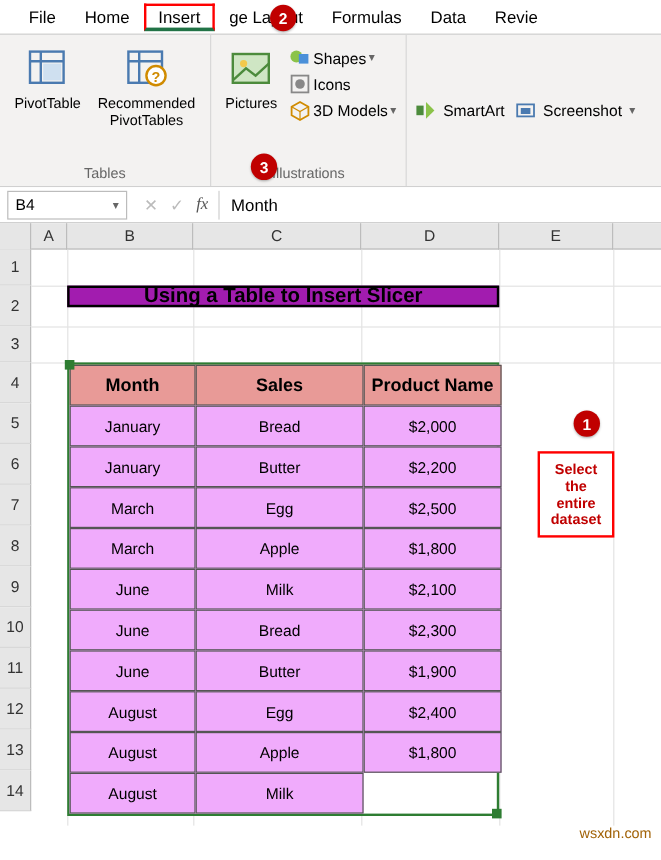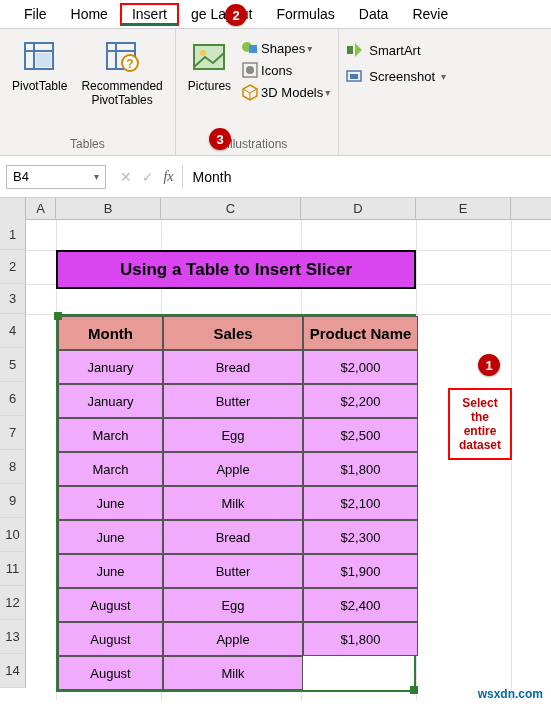--- a/index.html
+++ b/index.html
@@ -15,64 +15,64 @@
 .ribbon-body { display: flex; background: #f3f2f1; border-top: 1px solid #d0d0d0; border-bottom: 1px solid #d0d0d0; height: 128px; }
 .ribbon-group { display: flex; flex-direction: column; align-items: center; justify-content: space-between; padding: 6px 8px 4px; border-right: 1px solid #d8d8d8; }
 .ribbon-group-items { display: flex; gap: 6px; }
 .ribbon-btn { display: flex; flex-direction: column; align-items: center; justify-content: flex-start; padding: 2px 4px; cursor: pointer; font-size: 12px; text-align: center; line-height: 1.2; }
 .ribbon-btn .icon { width: 40px; height: 40px; display: flex; align-items: center; justify-content: center; margin-bottom: 2px; }
 .ribbon-group-label { font-size: 12px; color: #666; margin-top: 2px; }
 .table-highlight { border: 2px solid red; padding: 2px 8px; }
 .illus-list { display: flex; flex-direction: column; gap: 4px; font-size: 13px; padding-top: 4px; }
 .illus-item { display: flex; align-items: center; gap: 2px; cursor: pointer; text-align: right; }
 .illus-item .mini-icon { width: 18px; height: 18px; display:flex; align-items:center; justify-content:center; }
-.side-list { display:flex; flex-direction:column; gap:8px; font-size:13px; padding:12px 6px; }
+.side-list { display:flex; flex-direction:row; gap:8px; font-size:13px; padding:12px 6px; }
 .side-list .item { display:flex; align-items:center; gap:6px; cursor:pointer; }
 
 
 .badge { position: absolute; width: 22px; height: 22px; border-radius: 50%; background: #c00000; color: #fff; font-weight: bold; font-size: 13px; display: flex; align-items: center; justify-content: center; box-shadow: 0 1px 2px rgba(0,0,0,.3); z-index: 20; }
 
 
-.namebox-row { display:flex; align-items:center; height:42px; border-bottom:1px solid #d0d0d0; background:#fff; }
+.namebox-row { display:flex; align-items:center; height:30px; border-bottom:1px solid #d0d0d0; background:#fff; }
 .namebox { width:100px; height:24px; border:1px solid #bcbcbc; margin:0 6px; display:flex; align-items:center; padding:0 6px; font-size:13px; justify-content:space-between; }
 .fx-area { display:flex; align-items:center; gap:10px; padding:0 8px; color:#777; font-size:14px; }
 .fx-label { font-style: italic; font-family: "Times New Roman", serif; color:#555; }
 .formula-input { flex:1; height:24px; border:none; border-left:1px solid #d0d0d0; padding:0 10px; font-size:14px; outline:none; }
 
 
 .grid-wrap { position: relative; }
 .col-headers { display:grid; grid-template-columns: 26px 30px 105px 140px 115px 95px; height:22px; background:#e6e6e6; border-bottom:1px solid #bcbcbc; }
 .col-headers div { border-right:1px solid #bcbcbc; font-size:13px; color:#333; text-align:center; line-height:22px; }
 .col-headers .selectall { background:#e6e6e6; border-right:1px solid #bcbcbc; }
 .row-area { display:flex; }
 .row-headers { display:flex; flex-direction:column; }
 .row-headers div { width:26px; background:#e6e6e6; border-right:1px solid #bcbcbc; border-bottom:1px solid #d8d8d8; font-size:13px; color:#333; text-align:center; }
 .rh-normal { height:30px; line-height:30px; }
 .rh-data { height:34px; line-height:34px; }
 .cells { position:relative; flex:1; }
 
 
-.title-cell { position:absolute; left:30px; top:30px; width:360px; height:39px; background: #d946ef; border: 2px solid #000; display:flex; align-items:center; justify-content:center; font-weight:bold; font-size:17px; }
+.title-cell { position:absolute; left:30px; top:30px; width:360px; height:18px; background: #a21caf; border: 2px solid #000; display:flex; align-items:center; justify-content:center; font-weight:bold; font-size:17px; }
 
 
 .data-table { position:absolute; left:30px; top:94px; width:360px; border:2px solid #2e7d32; }
 .data-table .table-row { display:grid; grid-template-columns: 105px 140px 115px; }
 .data-table .cell { border:0.5px solid #555; display:flex; align-items:center; justify-content:center; font-size:13px; height:34px; background:#f0abfc; }
 .data-table .header-row .cell { background:#e89a97; font-weight:bold; font-size:15px; }
 .selection-corner { position:absolute; width:8px; height:8px; background:#2e7d32; }
 
 
 .gridlines { position:absolute; inset:0; }
 .gridlines .vline { position:absolute; top:0; bottom:0; width:1px; background:#e3e3e3; }
 .gridlines .hline { position:absolute; left:0; right:0; height:1px; background:#e3e3e3; }
 
 
 .anno-box { position:absolute; border:2px solid red; color:#c00000; font-size:12px; font-weight:bold; text-align:center; padding:6px 4px; background:#fff; width:64px; }
 
-.watermark { position:absolute; right:8px; bottom:16px; font-size:12px; color:#0369a1;font-weight:bold; }
+.watermark { position:absolute; right:8px; bottom:16px; font-size:12px; color:#a16207; }
 
 svg { display:block; }
 </style>
 </head>
 <body>
 
 <div class="ribbon-tabs">
   <div class="tab">File</div>
   <div class="tab">Home</div>
   <div class="tab active insert-highlight">Insert</div>

